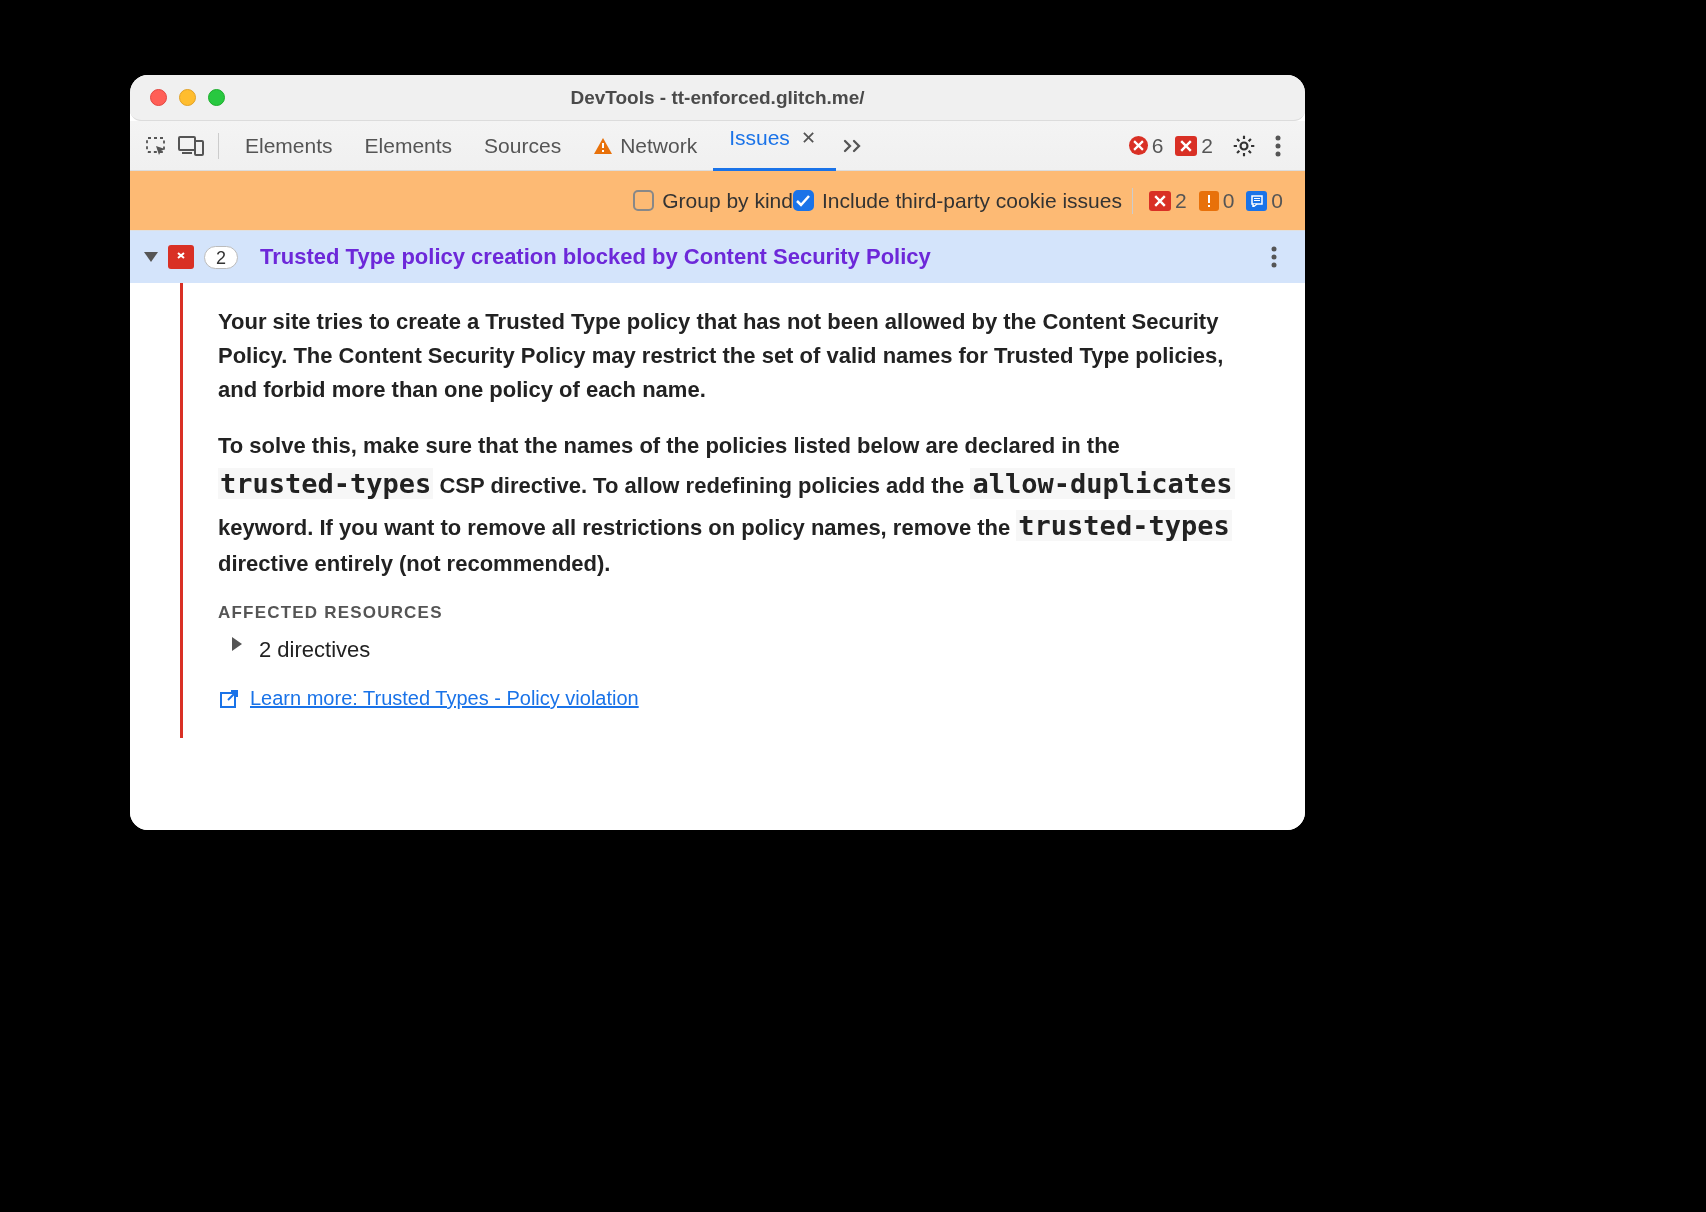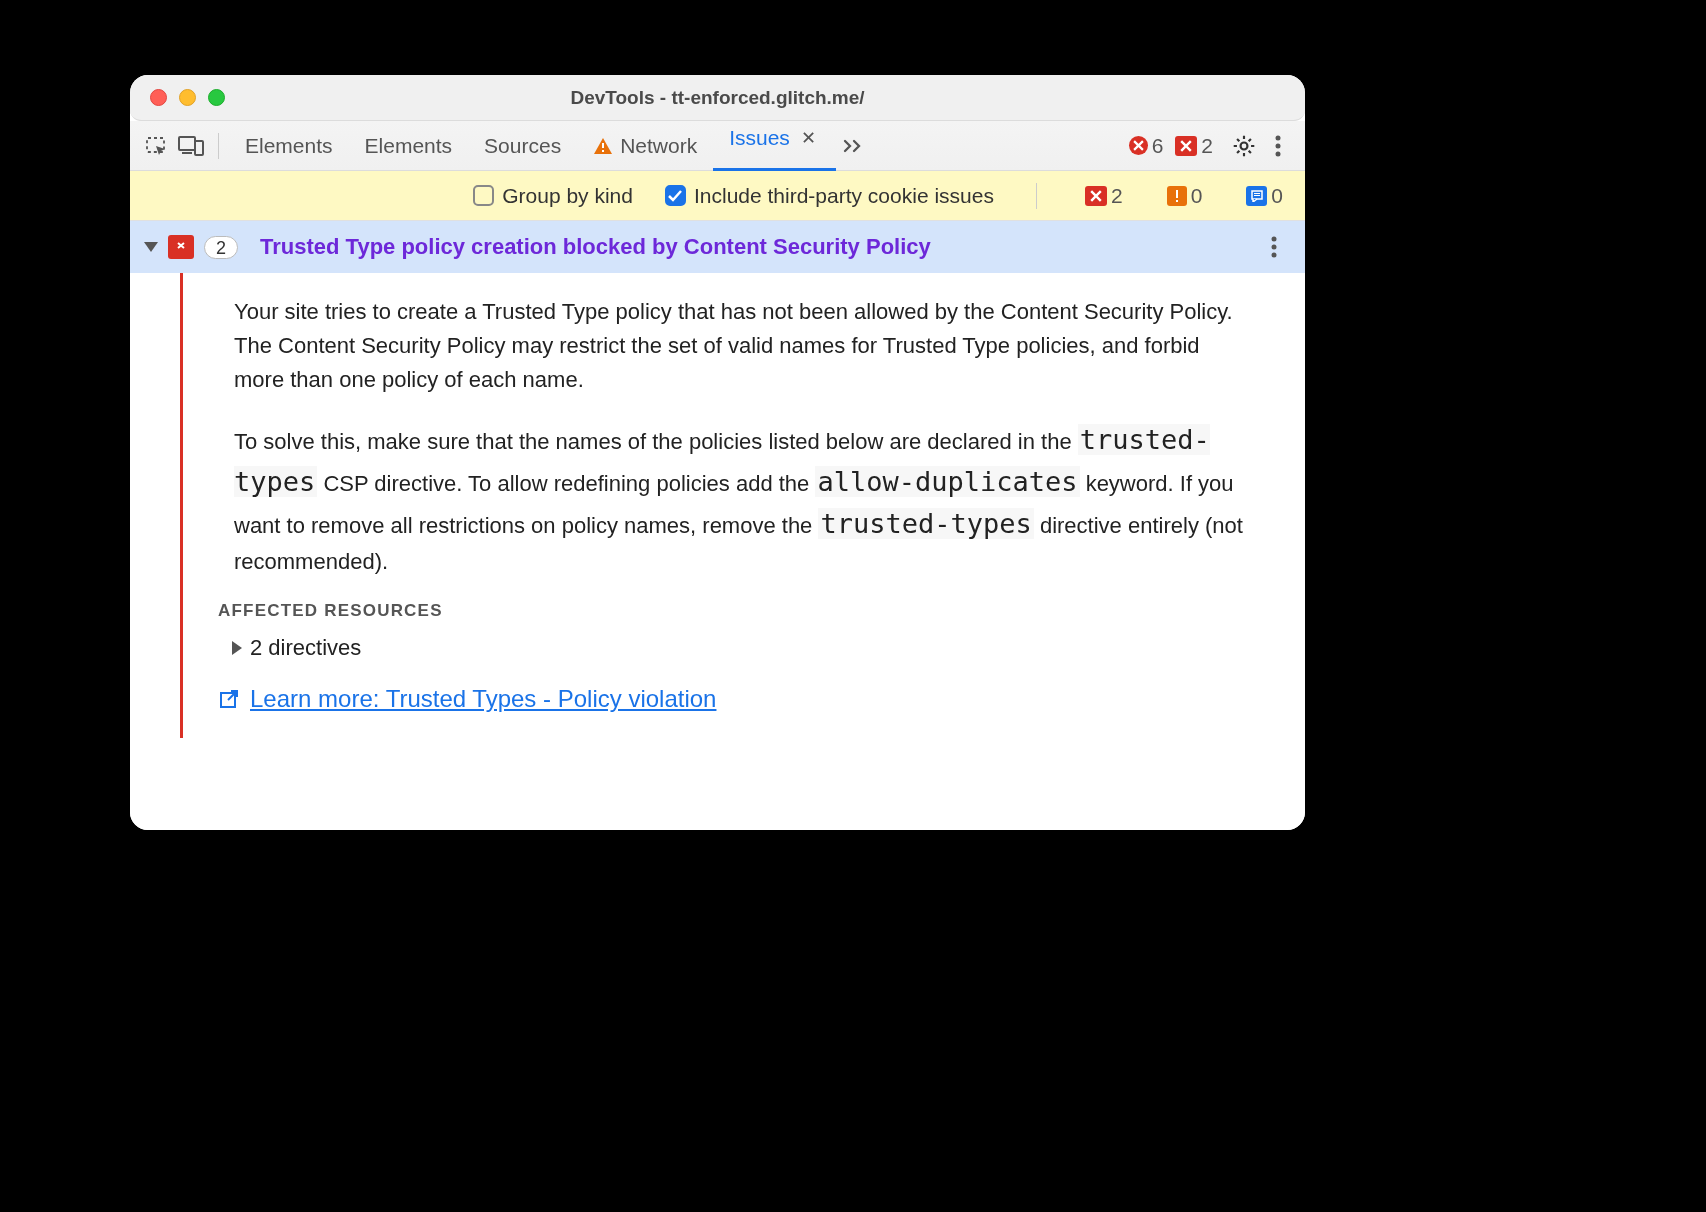--- a/index.html
+++ b/index.html
@@ -115,28 +115,28 @@
   .counter {
     display: inline-flex;
     align-items: center;
     gap: 4px;
     font-size: 21px;
     color: #555;
     padding: 0 6px;
     cursor: pointer;
   }
   .toolbar2 {
-    height: 50px;
-    background: #fef9c3;
+    height: 60px;
+    background: #fdba74;
     border-bottom: 1px solid #e0e0e0;
     display: flex;
     align-items: center;
     padding: 0 16px 0 16px;
     justify-content: flex-end;
-    gap: 32px;
+    gap: 0;
   }
   .checkbox-group {
     display: inline-flex;
     align-items: center;
     gap: 8px;
     font-size: 21px;
     color: #333;
     cursor: pointer;
   }
   .cb {
@@ -215,55 +215,56 @@
   }
   .issue-body {
     border-left: 3px solid #d93025;
     margin-left: 50px;
     padding: 22px 50px 24px 35px;
   }
   .issue-body p {
     font-size: 22px;
     line-height: 1.55;
     color: #222;
-    margin: 0 0 22px 16px;
+    margin: 0 0 22px 0;
+    font-weight: bold;
   }
   .issue-body code {
     font-family: ui-monospace, "SFMono-Regular", Menlo, Monaco, Consolas, monospace;
     font-size: 27px;
     background: #f7f7f7;
     padding: 0 2px;
   }
   .section-label {
     font-size: 17px;
     font-weight: 600;
     letter-spacing: 1.2px;
     color: #555;
     margin: 18px 0 14px 0;
   }
   .subrow {
     display: flex;
-    align-items: center;
-    gap: 8px;
+    align-items: flex-start;
+    gap: 17px;
     font-size: 22px;
     color: #222;
     margin: 6px 0 24px 14px;
     cursor: pointer;
   }
   .caret-right {
     width: 0; height: 0;
     border-top: 7px solid transparent;
     border-bottom: 7px solid transparent;
     border-left: 10px solid #555;
   }
   .learn {
     display: inline-flex;
     align-items: center;
     gap: 10px;
-    font-size: 24px;
+    font-size: 20px;
     color: #1a73e8;
     text-decoration: underline;
     cursor: pointer;
   }
   svg { display: block; }
 </style>
 </head>
 <body>
 
 <div class="window">

